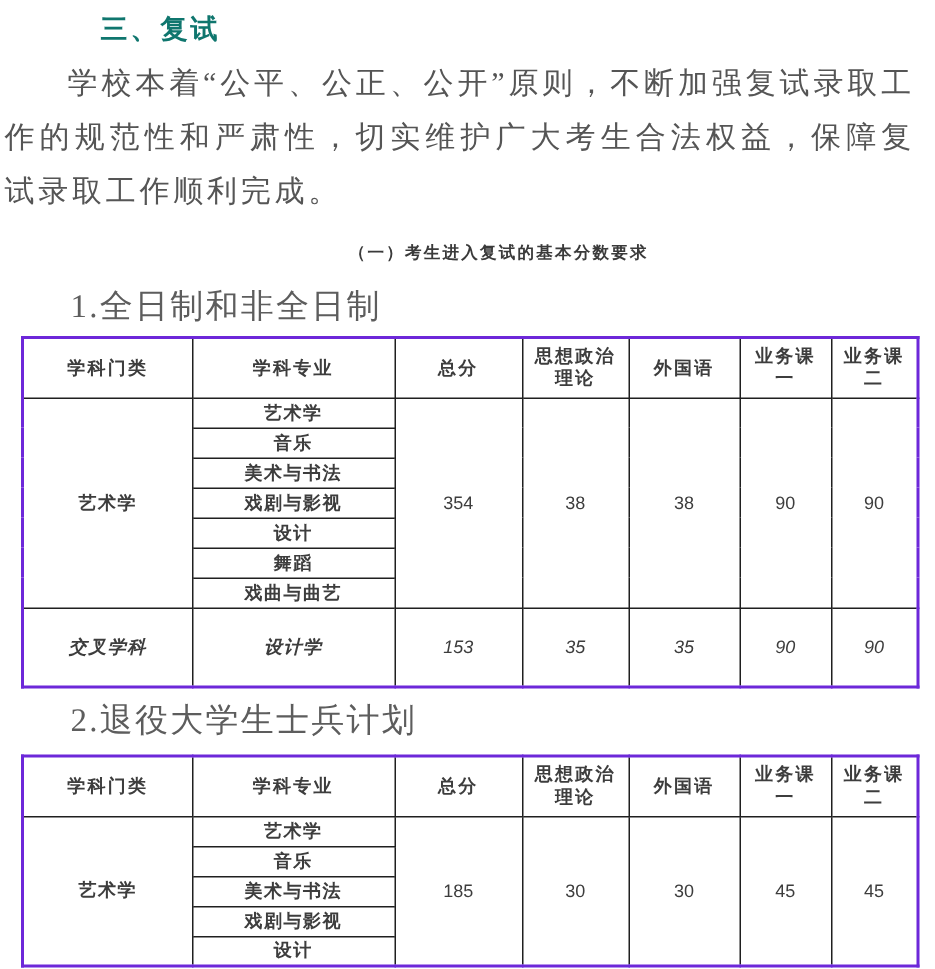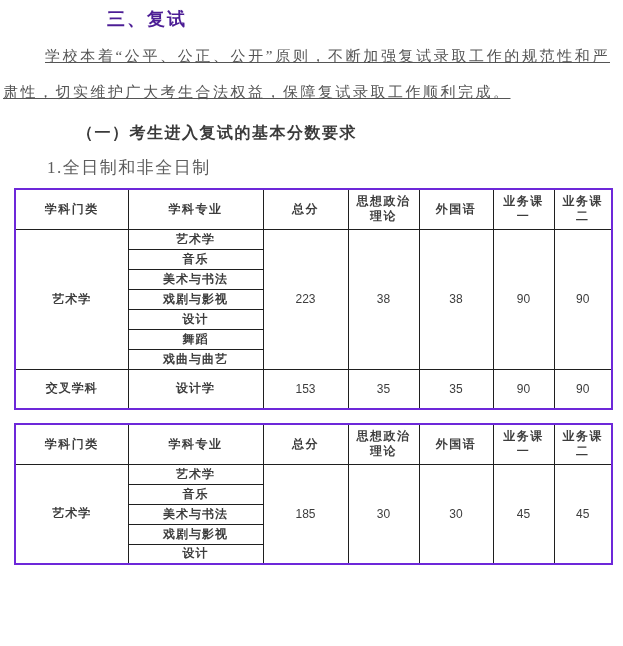--- a/index.html
+++ b/index.html
@@ -4,38 +4,38 @@
 <style>
   * { margin: 0; padding: 0; box-sizing: border-box; }
   html, body { background: #ffffff; }
   body {
     width: 623px; height: 646px; overflow: hidden;
     font-family: "Liberation Serif", serif;
   }
   .doc { padding: 8px 11px 0 3px; }
 
   .h1 {
-    margin-left: 104px;
+    margin-left: 64px;
     font-family: "Liberation Sans", sans-serif;
-    font-size: 18px; font-weight: bold; color: #4c1d95;
+    font-size: 18px; font-weight: bold; color: #0f766e;
     line-height: 22px; letter-spacing: 2px;
   }
   .para {
     margin-top: 8px; margin-right: 2px;
-    font-size: 15px; line-height: 36px; color: #555555;
-    text-align: justify; text-indent: 42px; letter-spacing: 2.5px; text-decoration: underline;
+    font-size: 20px; line-height: 36px; color: #555555;
+    text-align: justify; text-indent: 42px; letter-spacing: 2.5px;
   }
   .sub-head {
-    margin: 12px 0 0 74px;
-    font-size: 16px; font-weight: 600; color: #3a3a3a;
-    line-height: 22px; letter-spacing: 1.5px;
+    margin: 12px 0 0 50px;
+    font-size: 11px; font-weight: 600; color: #3a3a3a;
+    line-height: 22px; letter-spacing: 1.5px; text-align: center;
   }
   .sec-title {
     margin: 14px 0 0 44px;
-    font-size: 17px; color: #5d5d5d;
+    font-size: 22px; color: #5d5d5d;
     line-height: 20px; letter-spacing: 1.5px;
   }
   .sec-title.second { margin-top: 11px; }
 
   table.score {
     border-collapse: collapse; table-layout: fixed;
     width: 597px; margin: 10px 0 0 11px;
     font-family: "Liberation Sans", sans-serif;
     border: 2px solid #6d28d9;
   }
@@ -44,21 +44,21 @@
     border: 1px solid #1f1f1f;
     text-align: center; vertical-align: middle;
     color: #3d3d3d; font-size: 12px; padding: 0;
   }
   .score th {
     height: 40px; font-weight: 600;
     white-space: pre-line; line-height: 15px; letter-spacing: 1.5px;
   }
   .score td { height: 20px; margin-left: 41px; }
   .score td.cat, .score td.major { font-weight: 600; letter-spacing: 1px; }
-  .score tr.tall td { height: 40px; }
+  .score tr.tall td { height: 53px; font-style: italic; }
 </style>
 </head>
 <body>
 
 <div class="doc">
 
   <div class="h1">三、复试</div>
 
   <div class="para">学校本着“公平、公正、公开”原则，不断加强复试录取工作的规范性和严肃性，切实维护广大考生合法权益，保障复试录取工作顺利完成。</div>
 
@@ -87,21 +87,21 @@
         <th>业务课
 一</th>
         <th>业务课
 二</th>
       </tr>
     </thead>
     <tbody>
       <tr>
         <td class="cat" rowspan="7">艺术学</td>
         <td class="major">艺术学</td>
-        <td class="num" rowspan="7">223</td>
+        <td class="num" rowspan="7">354</td>
         <td class="num" rowspan="7">38</td>
         <td class="num" rowspan="7">38</td>
         <td class="num" rowspan="7">90</td>
         <td class="num" rowspan="7">90</td>
       </tr>
       <tr>
           <td class="major">音乐</td>
         </tr>
       <tr>
           <td class="major">美术与书法</td>
@@ -123,20 +123,21 @@
         <td class="major">设计学</td>
         <td class="num">153</td>
         <td class="num">35</td>
         <td class="num">35</td>
         <td class="num">90</td>
         <td class="num">90</td>
       </tr>
     </tbody>
   </table>
 
+  <div class="sec-title second">2.退役大学生士兵计划</div>
 
   <table class="score t2">
     <colgroup>
       <col style="width:113px">
         <col style="width:135px">
         <col style="width:85px">
       <col style="width:71px">
         <col style="width:74px">
         <col style="width:61px">
         <col style="width:58px">

